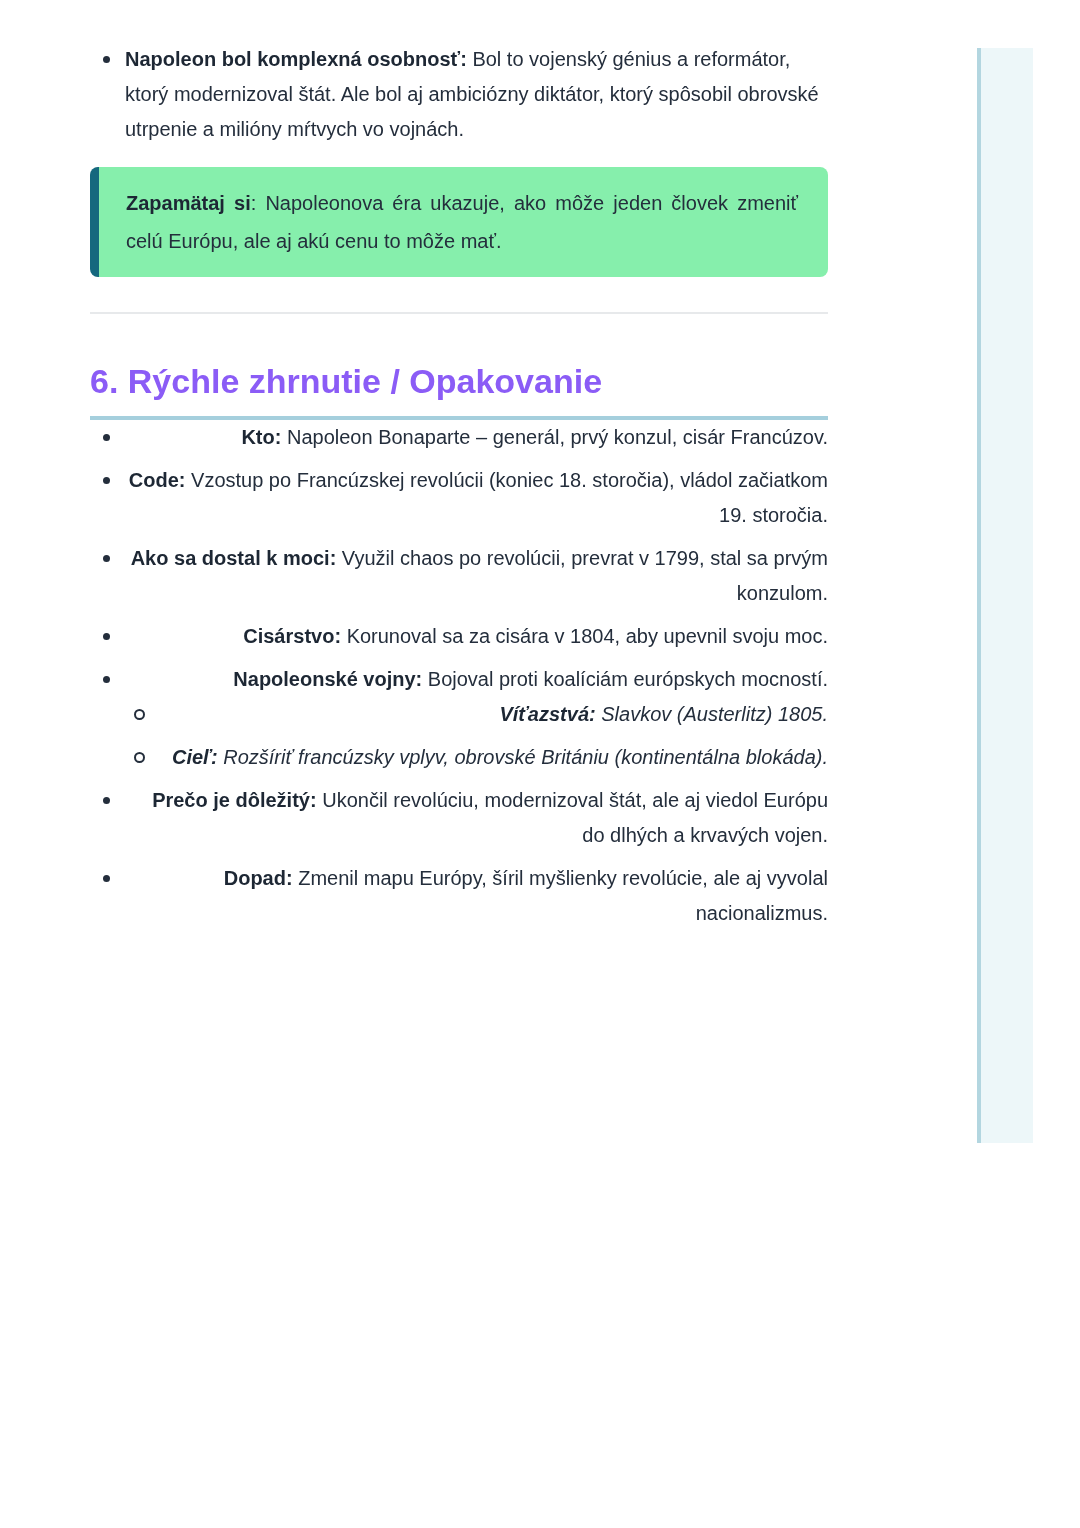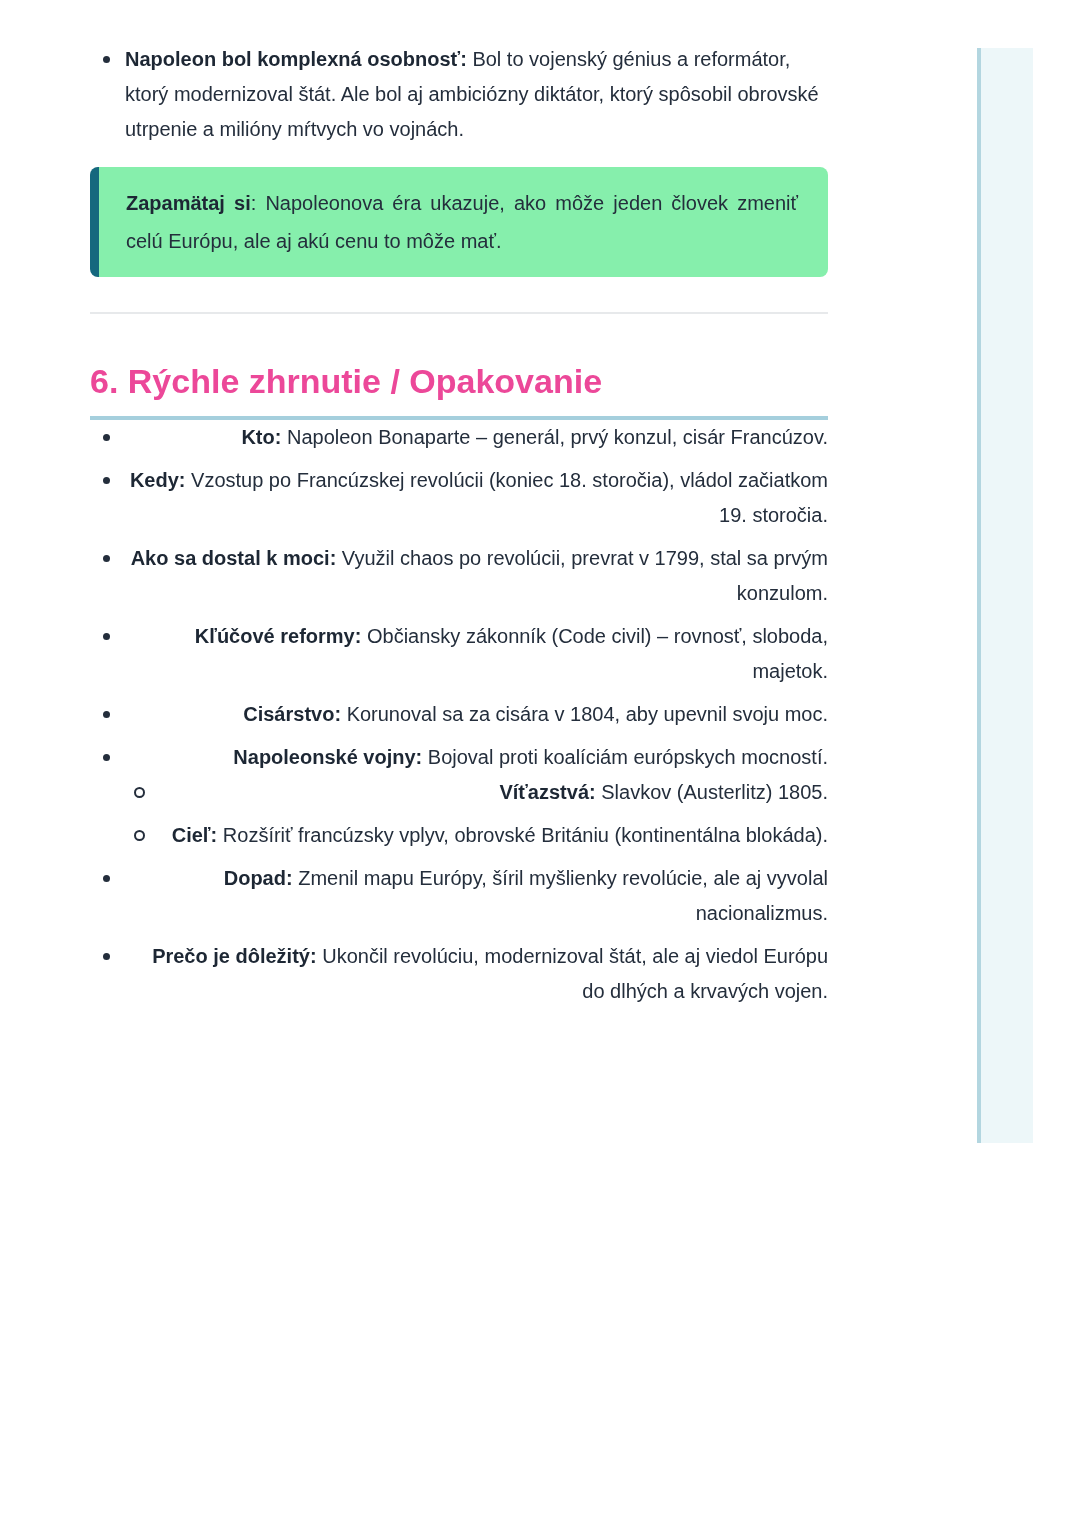--- a/index.html
+++ b/index.html
@@ -58,20 +58,21 @@
   }
   ul.sub {
     list-style: none;
     margin: 0 0 7px 0;
     padding: 0;
   }
   ul.sub > li {
     position: relative;
     padding-left: 35px;
     margin-bottom: 8px;
+    font-style: italic;
   }
   ul.sub > li::before {
     content: "";
     position: absolute;
     left: 9px;
     top: 12px;
     width: 7px;
     height: 7px;
     border-radius: 50%;
     border: 2px solid #242e3c;
@@ -94,21 +95,21 @@
   .divider {
     border: none;
     border-top: 2px solid #e7e9eb;
     margin: 35px 0 0 0;
   }
   h2.section-title {
     margin: 48px 0 0 0;
     font-size: 34px;
     line-height: 38px;
     font-weight: bold;
-    color: #ec4899;
+    color: #8b5cf6;
     padding-bottom: 16px;
     border-bottom: 4px solid #a5cfdd;
   }
   .summary-list { margin-top: 28px; text-align: right; }
   .footer {
     position: absolute;
     top: 1440px;
     right: 70px;
     font-size: 15px;
     color: #a21caf;
@@ -130,32 +131,31 @@
     <aside class="callout">
       <p><span class="lbl">Zapamätaj si</span><span>: Napoleonova éra ukazuje, ako môže jeden človek zmeniť celú Európu, ale aj akú cenu to môže mať.</span></p>
     </aside>
 
     <hr class="divider">
 
     <h2 class="section-title">6. Rýchle zhrnutie / Opakovanie</h2>
 
     <ul class="bullets summary-list">
       <li><span class="lbl">Kto:</span> <span>Napoleon Bonaparte – generál, prvý konzul, cisár Francúzov.</span></li>
-      <li><span class="lbl">Kedy:</span> <span>Vzostup po Francúzskej revolúcii (koniec 18. storočia), vládol začiatkom 19. storočia.</span></li>
+      <li><span class="lbl">Code:</span> <span>Vzostup po Francúzskej revolúcii (koniec 18. storočia), vládol začiatkom 19. storočia.</span></li>
       <li><span class="lbl">Ako sa dostal k moci:</span> <span>Využil chaos po revolúcii, prevrat v 1799, stal sa prvým konzulom.</span></li>
-      <li><span class="lbl">Kľúčové reformy:</span> <span>Občiansky zákonník (Code civil) – rovnosť, sloboda, majetok.</span></li>
       <li><span class="lbl">Cisárstvo:</span> <span>Korunoval sa za cisára v 1804, aby upevnil svoju moc.</span></li>
       <li>
         <span class="lbl">Napoleonské vojny:</span> <span>Bojoval proti koalíciám európskych mocností.</span>
         <ul class="sub">
           <li><span class="lbl">Víťazstvá:</span> <span>Slavkov (Austerlitz) 1805.</span></li>
           <li><span class="lbl">Cieľ:</span> <span>Rozšíriť francúzsky vplyv, obrovské Britániu (kontinentálna blokáda).</span></li>
         </ul>
       </li>
+      <li><span class="lbl">Prečo je dôležitý:</span> <span>Ukončil revolúciu, modernizoval štát, ale aj viedol Európu do dlhých a krvavých vojen.</span></li>
       <li><span class="lbl">Dopad:</span> <span>Zmenil mapu Európy, šíril myšlienky revolúcie, ale aj vyvolal nacionalizmus.</span></li>
-      <li><span class="lbl">Prečo je dôležitý:</span> <span>Ukončil revolúciu, modernizoval štát, ale aj viedol Európu do dlhých a krvavých vojen.</span></li>
     </ul>
 
   </main>
 
   <div class="footer">(c) Knowunity 2025</div>
 
 </div>
 
 </body></html>

